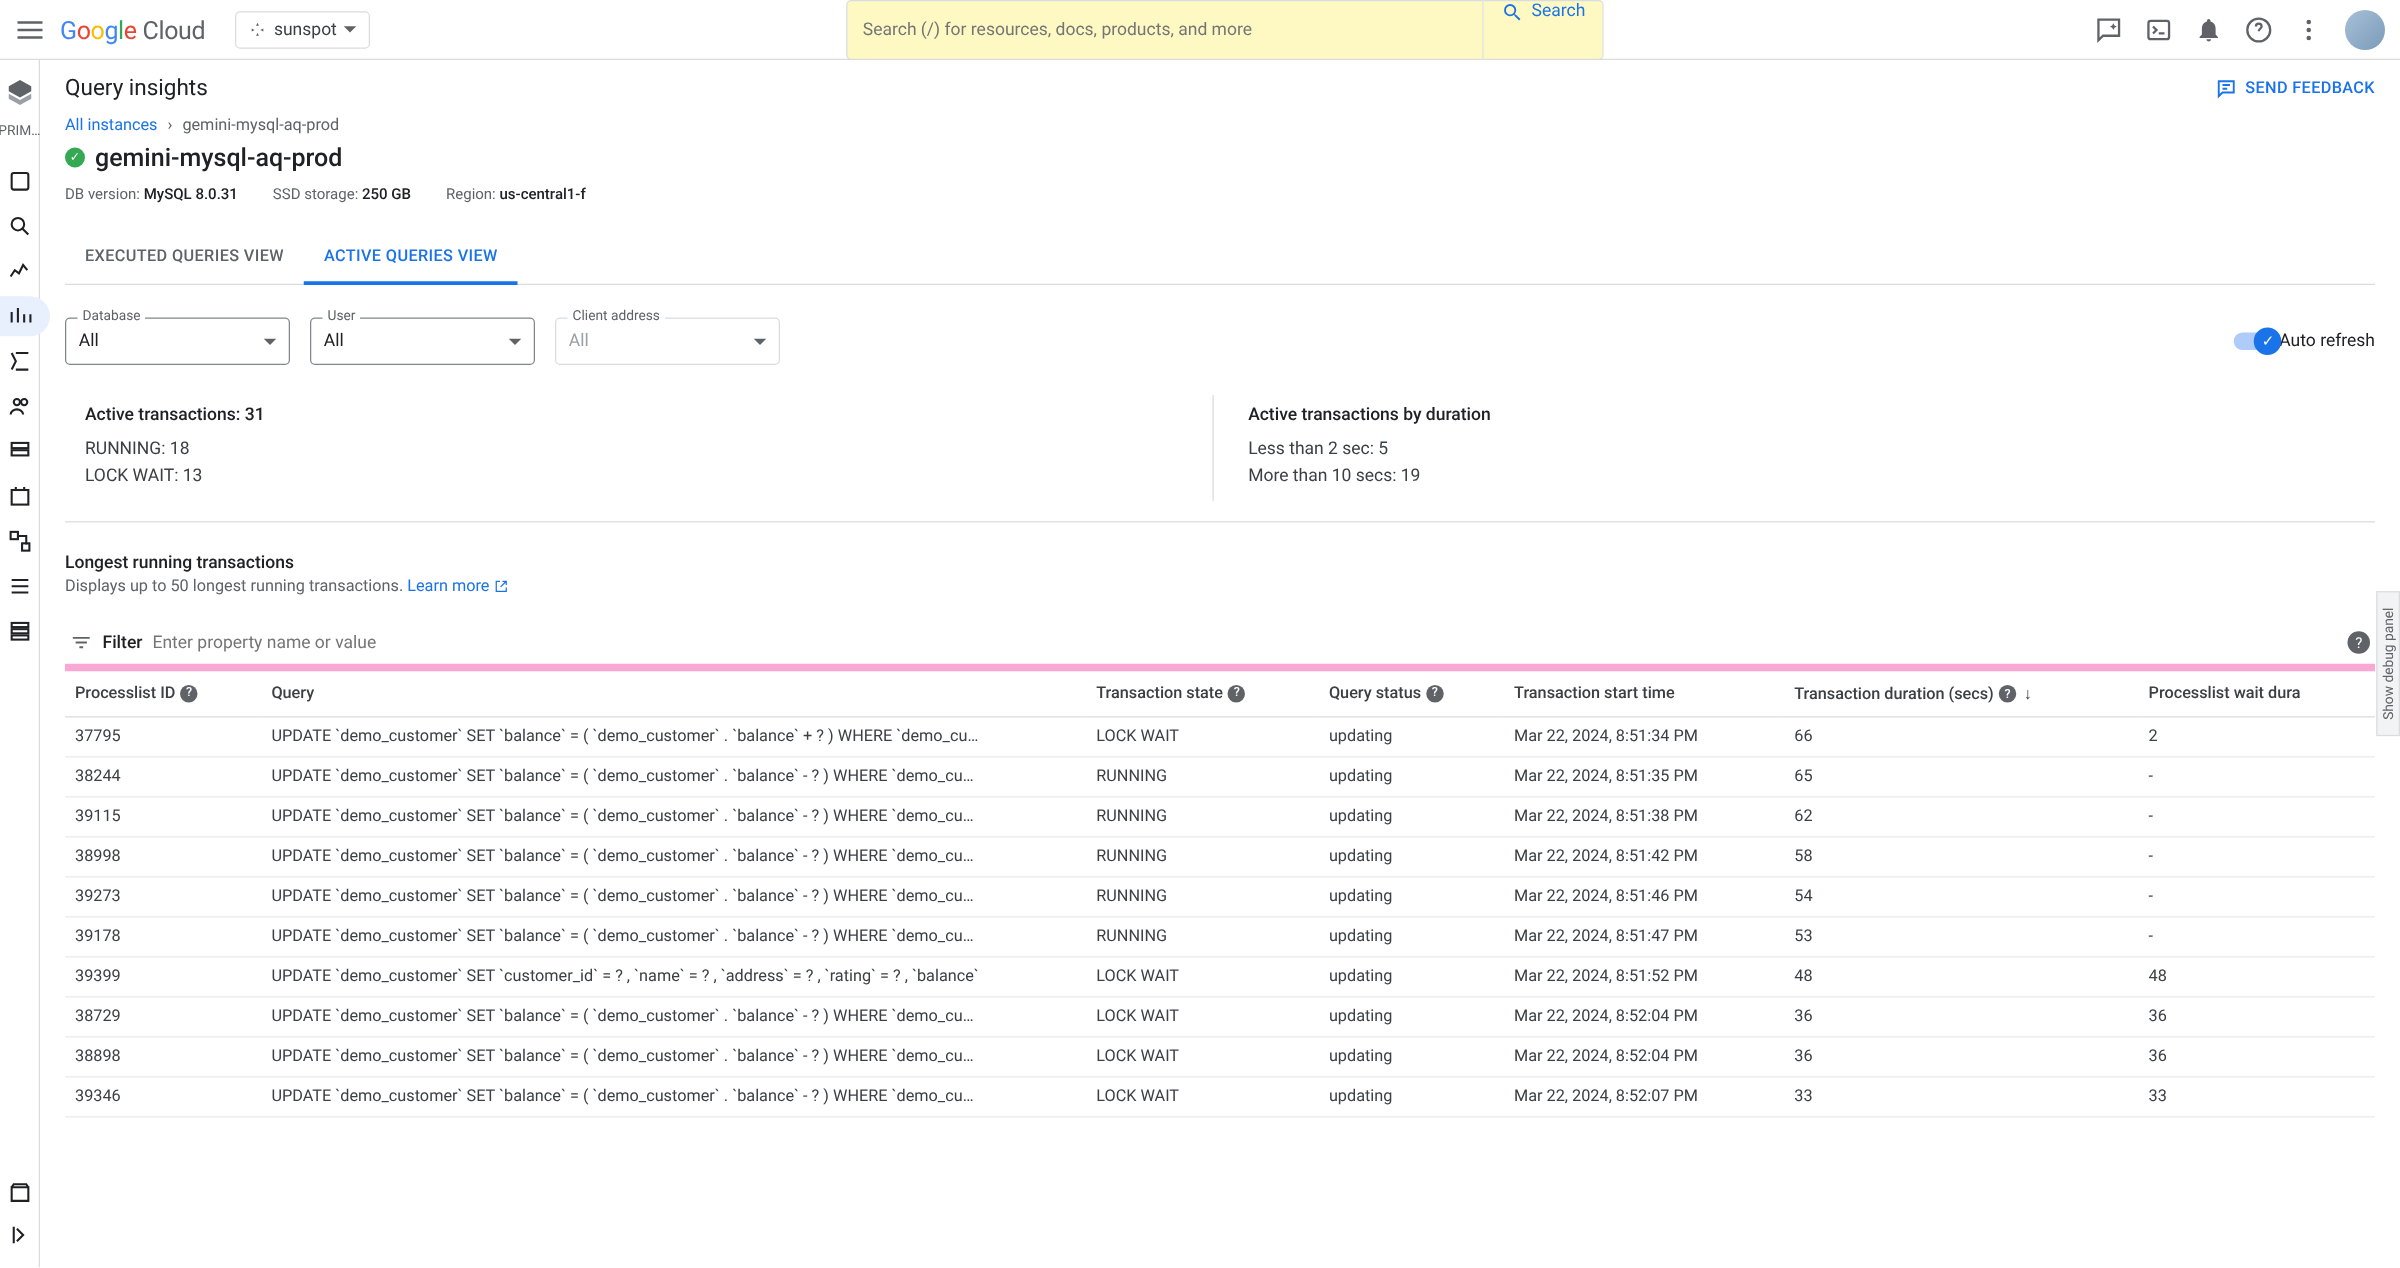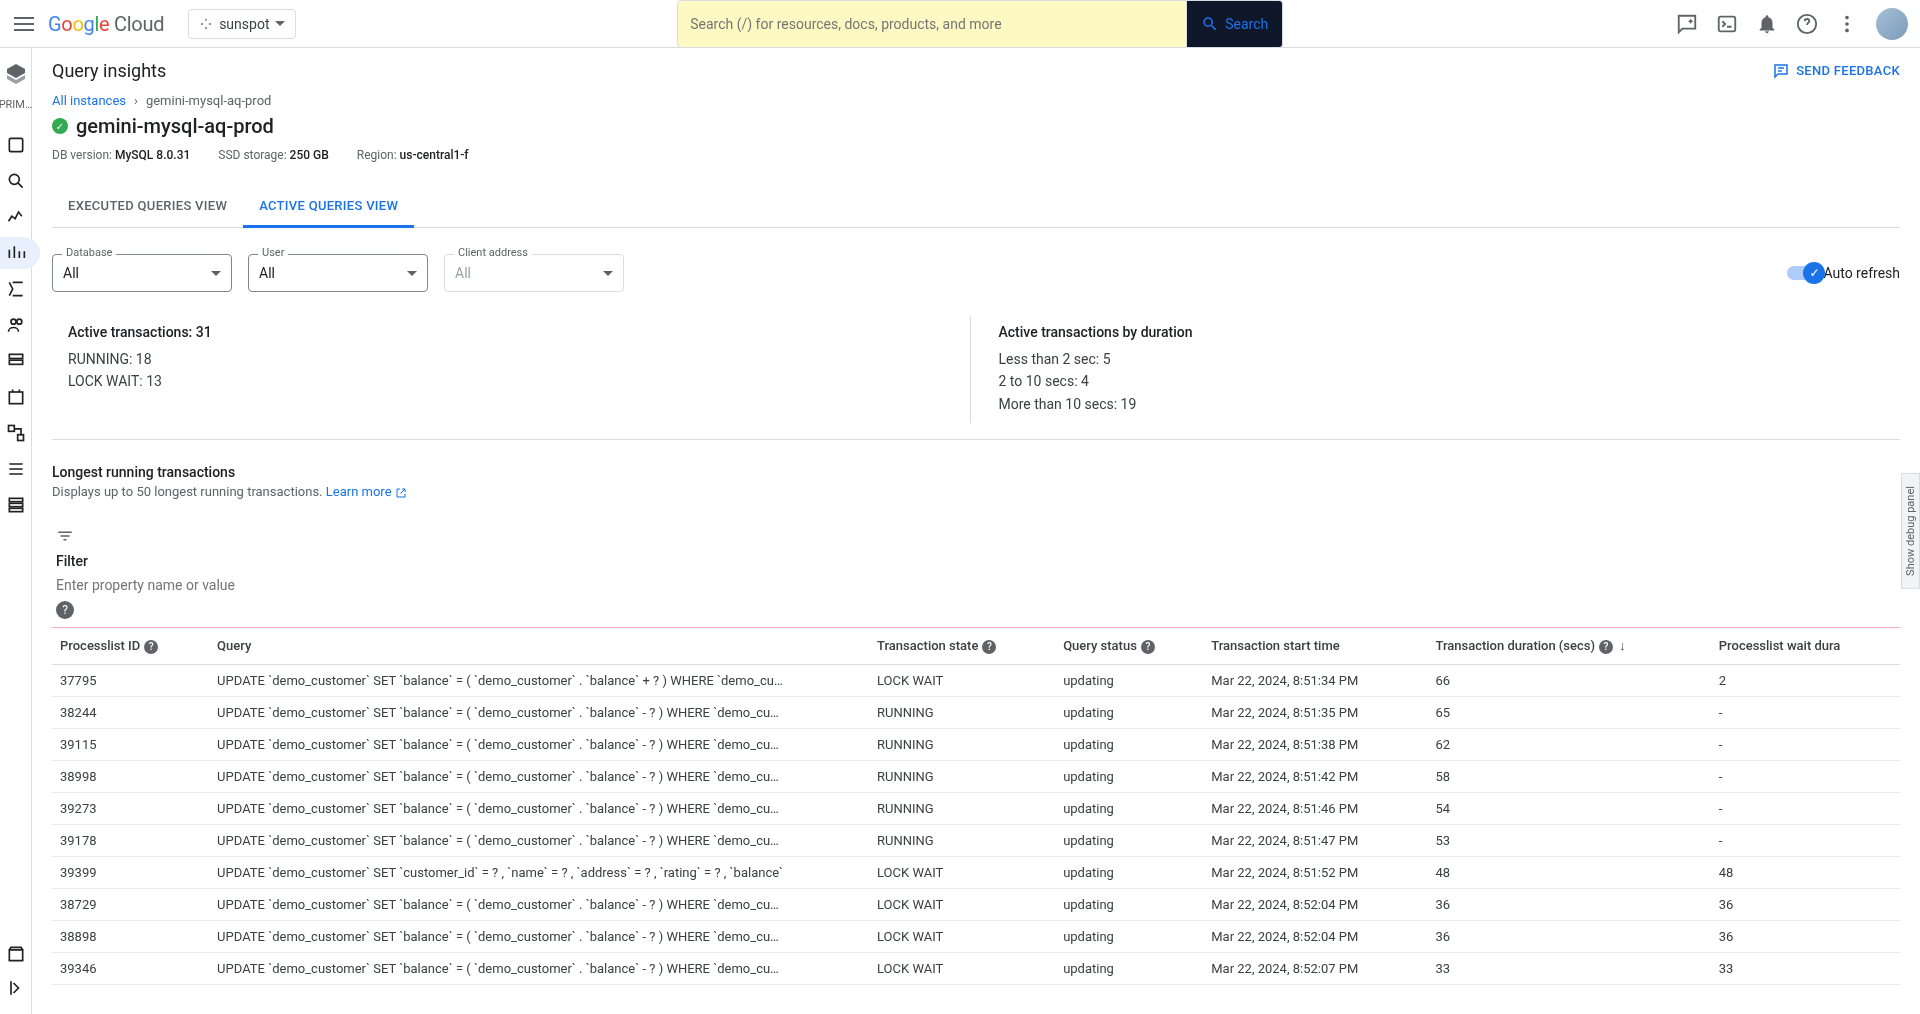--- a/index.html
+++ b/index.html
@@ -8,21 +8,21 @@
 
 .topbar { height: 48px; display: flex; align-items: center; padding: 0 12px; border-bottom: 1px solid #dadce0; gap: 12px; }
 .hamburger { width: 24px; height: 24px; cursor: pointer; display: flex; flex-direction: column; justify-content: center; gap: 4px; padding: 0 2px; }
 .hamburger span { height: 2px; background: #5f6368; }
 .logo-text { font-size: 20px; color: #5f6368; letter-spacing: -0.3px; }
 .logo-text .g1 { color: #4285F4; } .logo-text .g2 { color: #EA4335; } .logo-text .g3 { color: #FBBC05; } .logo-text .g4 { color: #4285F4; } .logo-text .g5 { color: #34A853; } .logo-text .g6 { color: #EA4335; }
 .project-chip { display: flex; align-items: center; gap: 6px; border: 1px solid #dadce0; border-radius: 4px; padding: 6px 10px; cursor: pointer; font-size: 14px; color: #3c4043; margin-left: 12px; }
 .project-chip svg { width: 14px; height: 14px; }
 .search-wrap { display: flex; margin-left: auto; margin-right: auto; }
 .search-box { width: 510px; height: 48px; border: 1px solid #dadce0; border-radius: 4px 0 0 4px; padding: 0 12px; font-size: 14px; color: #5f6368; background: #fef9c3; }
-.search-btn { display: flex; align-items: center; gap: 6px; border: 1px solid #dadce0; border-left: none; border-radius: 0 4px 4px 0; padding: 0 14px; background: #0f172a; color: #1a73e8; font-size: 14px; cursor: pointer; }
+.search-btn { display: flex; align-items: flex-start; gap: 6px; border: 1px solid #dadce0; border-left: none; border-radius: 0 4px 4px 0; padding: 0 14px; background: #fef9c3; color: #1a73e8; font-size: 14px; cursor: pointer; }
 .top-icons { display: flex; align-items: center; gap: 18px; margin-left: 12px; }
 .top-icon { width: 22px; height: 22px; fill: #5f6368; cursor: pointer; }
 .avatar { width: 32px; height: 32px; border-radius: 50%; background: linear-gradient(135deg, #a8c0d8, #7a9bb8); cursor: pointer; }
 
 
 .layout { display: flex; height: calc(100vh - 48px); }
 .sidenav { width: 32px; border-right: 1px solid #dadce0; display: flex; flex-direction: column; align-items: center; padding-top: 6px; position: relative; }
 .sidenav-logo { width: 24px; height: 24px; margin: 8px 0 12px; }
 .sidenav-label { font-size: 11px; color: #5f6368; margin-bottom: 16px; text-align: center; overflow: hidden; white-space: nowrap; width: 40px; }
 .sidenav-item { width: 48px; height: 32px; display: flex; align-items: center; justify-content: center; margin: 2px 0; cursor: pointer; border-radius: 0 16px 16px 0; }
@@ -73,21 +73,21 @@
 .stat-line { font-size: 14px; color: #3c4043; line-height: 1.6; }
 .stats-divider { border-bottom: 1px solid #dadce0; margin-top: 16px; }
 
 
 .table-section { margin-top: 24px; }
 .section-title { font-size: 14px; font-weight: 500; }
 .section-desc { font-size: 13px; color: #5f6368; margin-top: 4px; }
 .section-desc a { color: #1a73e8; text-decoration: none; }
 .ext-icon { width: 12px; height: 12px; fill: #1a73e8; vertical-align: middle; }
 
-.filter-bar { display: flex; gap: 8px; margin-top: 20px; border-bottom: 1px solid #f9a8d4; padding: 8px 4px; flex-direction: column; }
+.filter-bar { display: flex; align-items: center; gap: 8px; margin-top: 20px; border-bottom: 6px solid #f9a8d4; padding: 8px 4px; }
 .filter-icon { width: 18px; height: 18px; fill: #5f6368; }
 .filter-label { font-size: 14px; font-weight: 500; }
 .filter-input { border: none; outline: none; font-size: 14px; color: #5f6368; flex: 1; }
 .help-circle { width: 18px; height: 18px; border-radius: 50%; background: #5f6368; color: #fff; display: inline-flex; align-items: center; justify-content: center; font-size: 12px; cursor: pointer; }
 
 table { width: 100%; border-collapse: collapse; font-size: 13px; }
 th { text-align: left; padding: 10px 8px; font-weight: 500; color: #3c4043; border-bottom: 1px solid #dadce0; white-space: nowrap; }
 th .help-circle { width: 14px; height: 14px; font-size: 10px; margin-left: 4px; vertical-align: middle; }
 td { padding: 8px 8px; border-bottom: 1px solid #e8eaed; color: #3c4043; white-space: nowrap; overflow: hidden; text-overflow: ellipsis; }
 .col-query { max-width: 480px; }
@@ -301,21 +301,20 @@
 
       <div class="stats-row">
         <div class="stat-card">
           <div class="stat-title">Active transactions: 31</div>
           <div class="stat-line">RUNNING: 18</div>
           <div class="stat-line">LOCK WAIT: 13</div>
         </div>
         <div class="stat-card">
           <div class="stat-title">Active transactions by duration</div>
           <div class="stat-line">Less than 2 sec: 5</div>
-          <div class="stat-line">2 to 10 secs: 4</div>
           <div class="stat-line">More than 10 secs: 19</div>
         </div>
       </div>
       <div class="stats-divider"></div>
 
       <div class="table-section">
         <div class="section-title">Longest running transactions</div>
         <div class="section-desc">
           <span>Displays up to 50 longest running transactions. </span><a href="#"><span>Learn more</span> <svg class="ext-icon" viewBox="0 0 24 24">
                 <path d="M14 4h6v6M20 4l-9 9M10 4H4v16h16v-6" fill="none" stroke="#1a73e8" stroke-width="2"></path>

